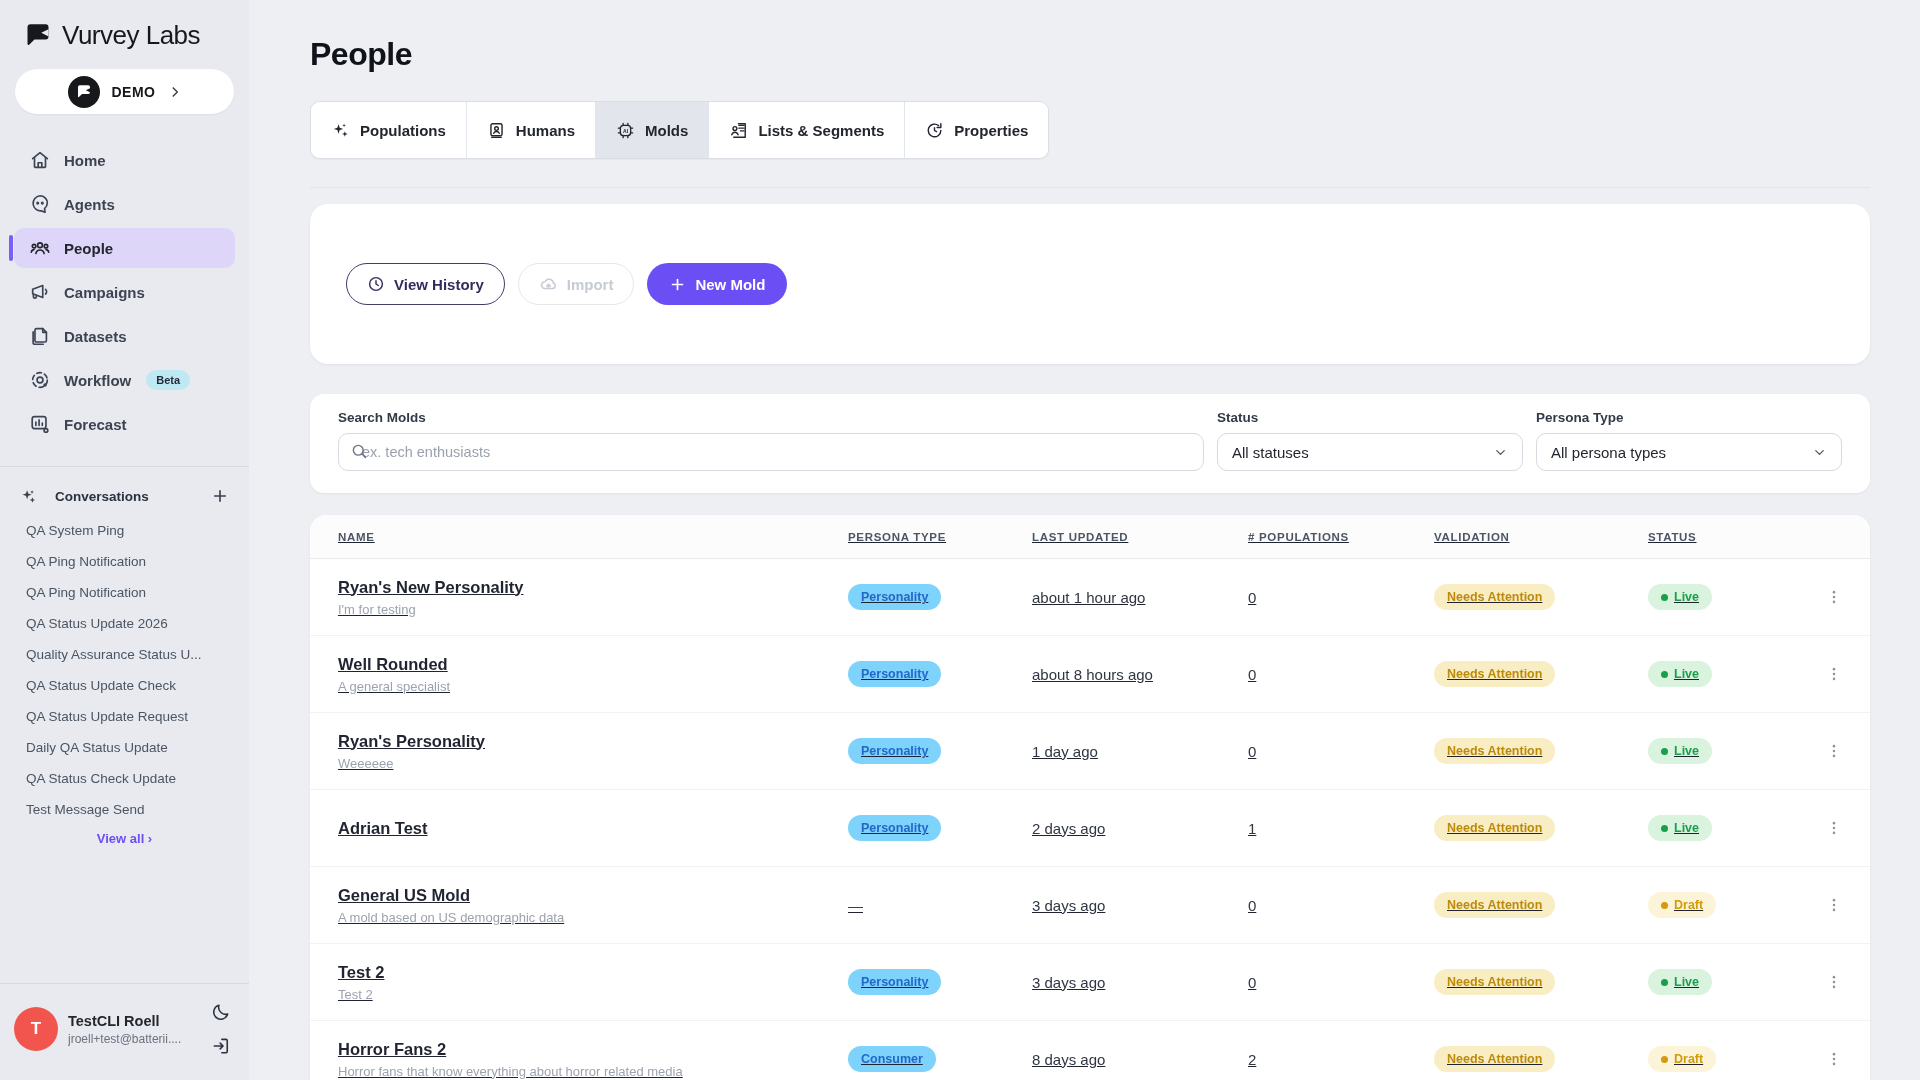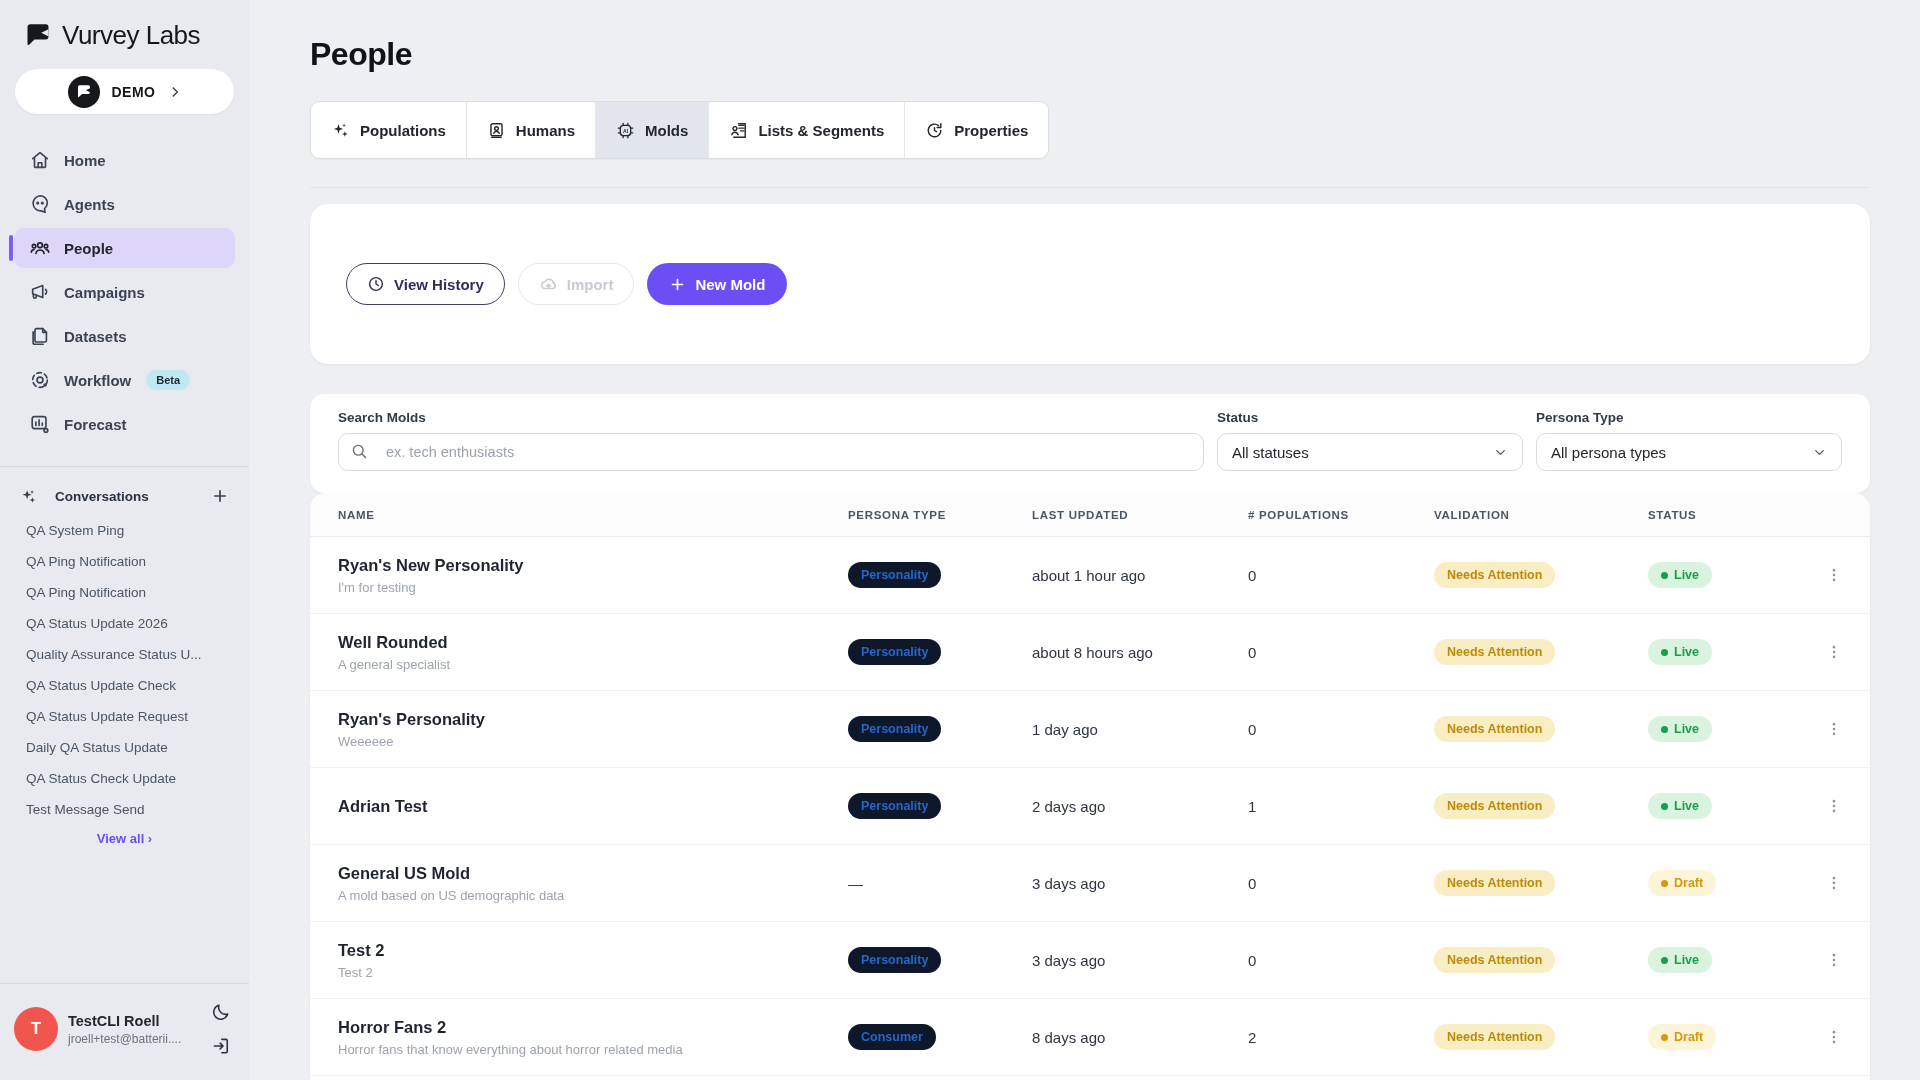--- a/index.html
+++ b/index.html
@@ -56,37 +56,37 @@
   .btn-outline { border:1.5px solid #433c68; color:#322c5e; }
   .btn-disabled { border:1.5px solid #e5e7ec; color:#c6cbd4; cursor:default; }
   .btn-primary { border:none; background:#6c4ef5; color:#fff; padding:0 22px; }
 
   .filter-card { margin-top:30px; background:#fff; border-radius:14px; padding:16px 28px 22px 28px; display:flex; gap:13px; box-shadow:0 1px 3px rgba(20,25,40,.05); }
   .field { display:flex; flex-direction:column; gap:8px; }
   .field-search { flex:1; }
   .field-select { width:306px; }
   .field-label { font-size:13.5px; font-weight:600; color:#333a47; }
   .search-box { position:relative; }
-  .search-box input { width:100%; height:38px; border:1px solid #d6dae1; border-radius:10px; padding:0 14px 0 47px; font-size:14.5px; font-family:inherit; color:#1f2430; background:#fff; outline:none; }
+  .search-box input { width:100%; height:38px; border:1px solid #d6dae1; border-radius:10px; padding:0 14px 0 23px; font-size:14.5px; font-family:inherit; color:#1f2430; background:#fff; outline:none; }
   .search-box input::placeholder { color:#9aa1ad; }
   .search-icon-wrap { position:absolute; left:12px; top:9px; color:#6b7280; }
   .select { height:38px; border:1px solid #d6dae1; border-radius:10px; display:flex; align-items:center; justify-content:space-between; padding:0 14px; font-size:15px; color:#23262e; cursor:pointer; background:#fff; }
   .select svg { color:#4b5563; }
 
-  .table-card { background:#fff; border-radius:16px 16px 0 0; flex:1; box-shadow:0 1px 3px rgba(20,25,40,.05); overflow:hidden; }
+  .table-card { margin-top:22px; background:#fff; border-radius:16px 16px 0 0; flex:1; box-shadow:0 1px 3px rgba(20,25,40,.05); overflow:hidden;text-decoration:underline; }
   .tgrid { display:grid; grid-template-columns:510px 184px 216px 186px 214px 150px 1fr; align-items:center; padding:0 0 0 28px; }
   .thead { height:44px; border-bottom:1px solid #e9ebef; background:#fcfcfd; }
   .th { font-size:11.5px; font-weight:700; letter-spacing:.7px; color:#4b5563; }
   .trow { height:77px; border-bottom:1px solid #f1f2f5; }
   .name-cell { display:flex; flex-direction:column; justify-content:center; gap:5px; }
   .row-name { font-size:16.5px; font-weight:700; color:#1f2430; }
   .row-sub { font-size:13px; color:#9ca3af; }
   .cell { font-size:15px; color:#2f3642; }
   .pill { display:inline-flex; align-items:center; gap:6px; font-size:12.5px; font-weight:600; padding:6px 13px; border-radius:14px; width:fit-content; }
-  .pill-type { background:#0f172a; color:#2467c9; }
+  .pill-type { background:#7dd3fc; color:#2467c9; }
   .pill-validation { background:#f9edc4; color:#bd8a0a; }
   .pill-live { background:#d9f3de; color:#1b9e49; }
   .pill-draft { background:#fcf4d8; color:#d39a0b; }
   .dot { width:7px; height:7px; border-radius:50%; background:currentColor; display:inline-block; }
   .no-type { color:#374151; font-size:15px; }
   .kebab { justify-self:center; background:none; border:none; cursor:pointer; color:#8d939e; display:flex; padding:6px; }
 </style>
 </head>
 <body>
 

